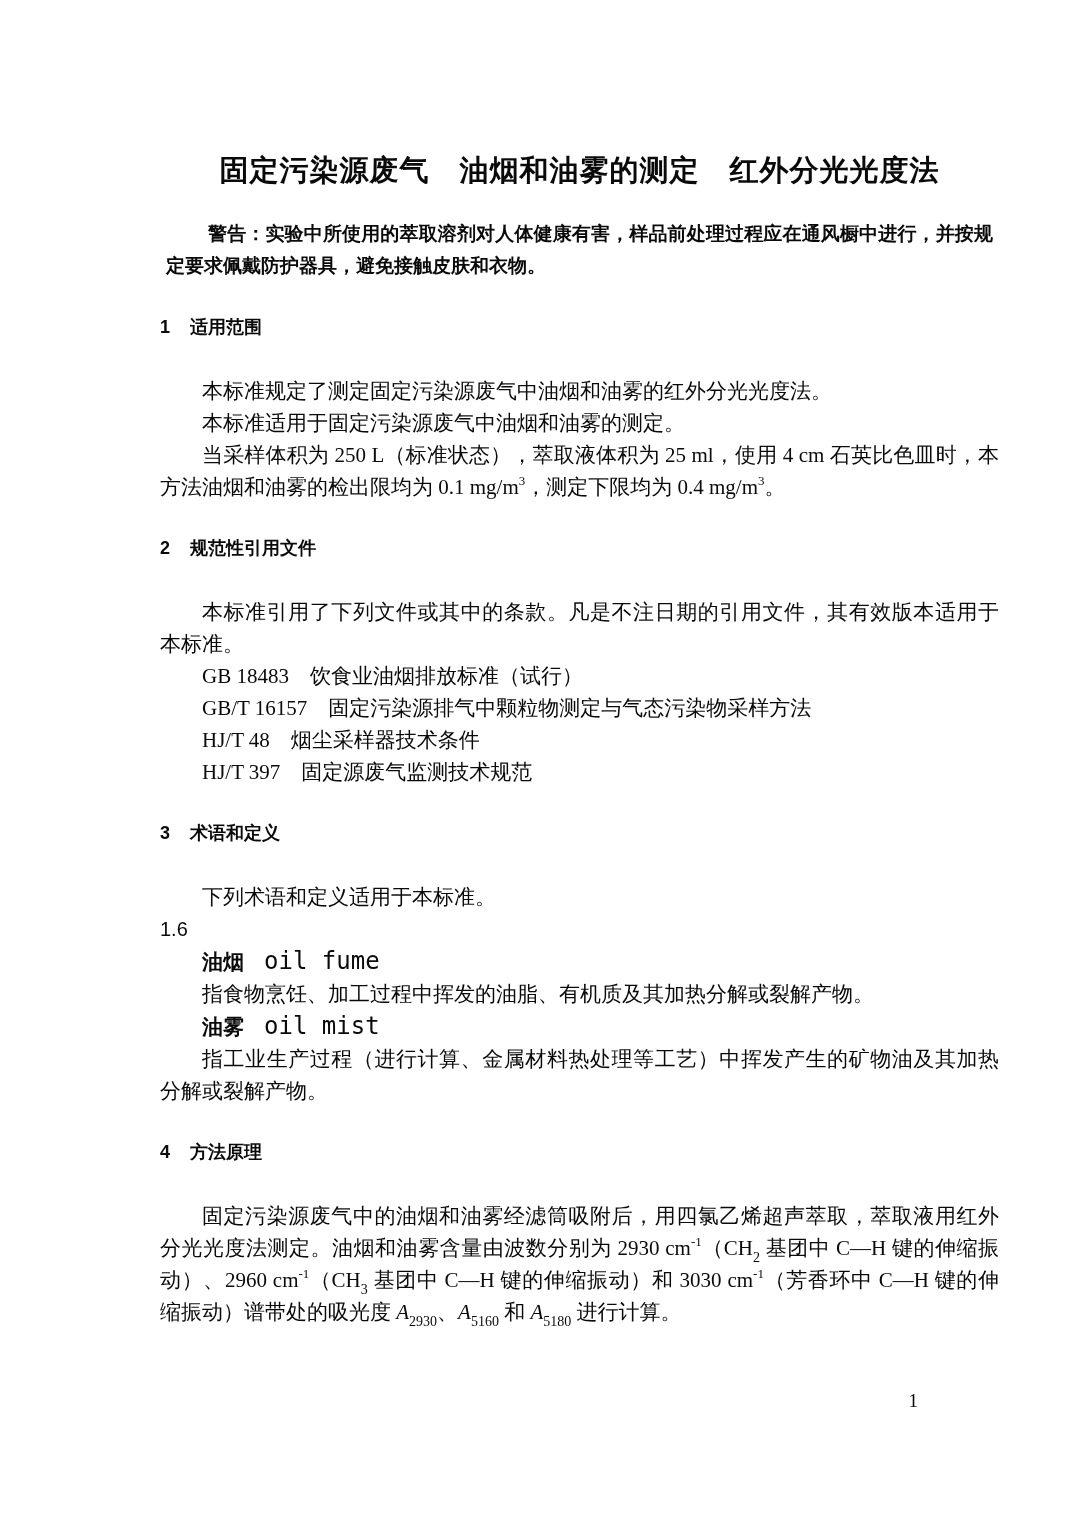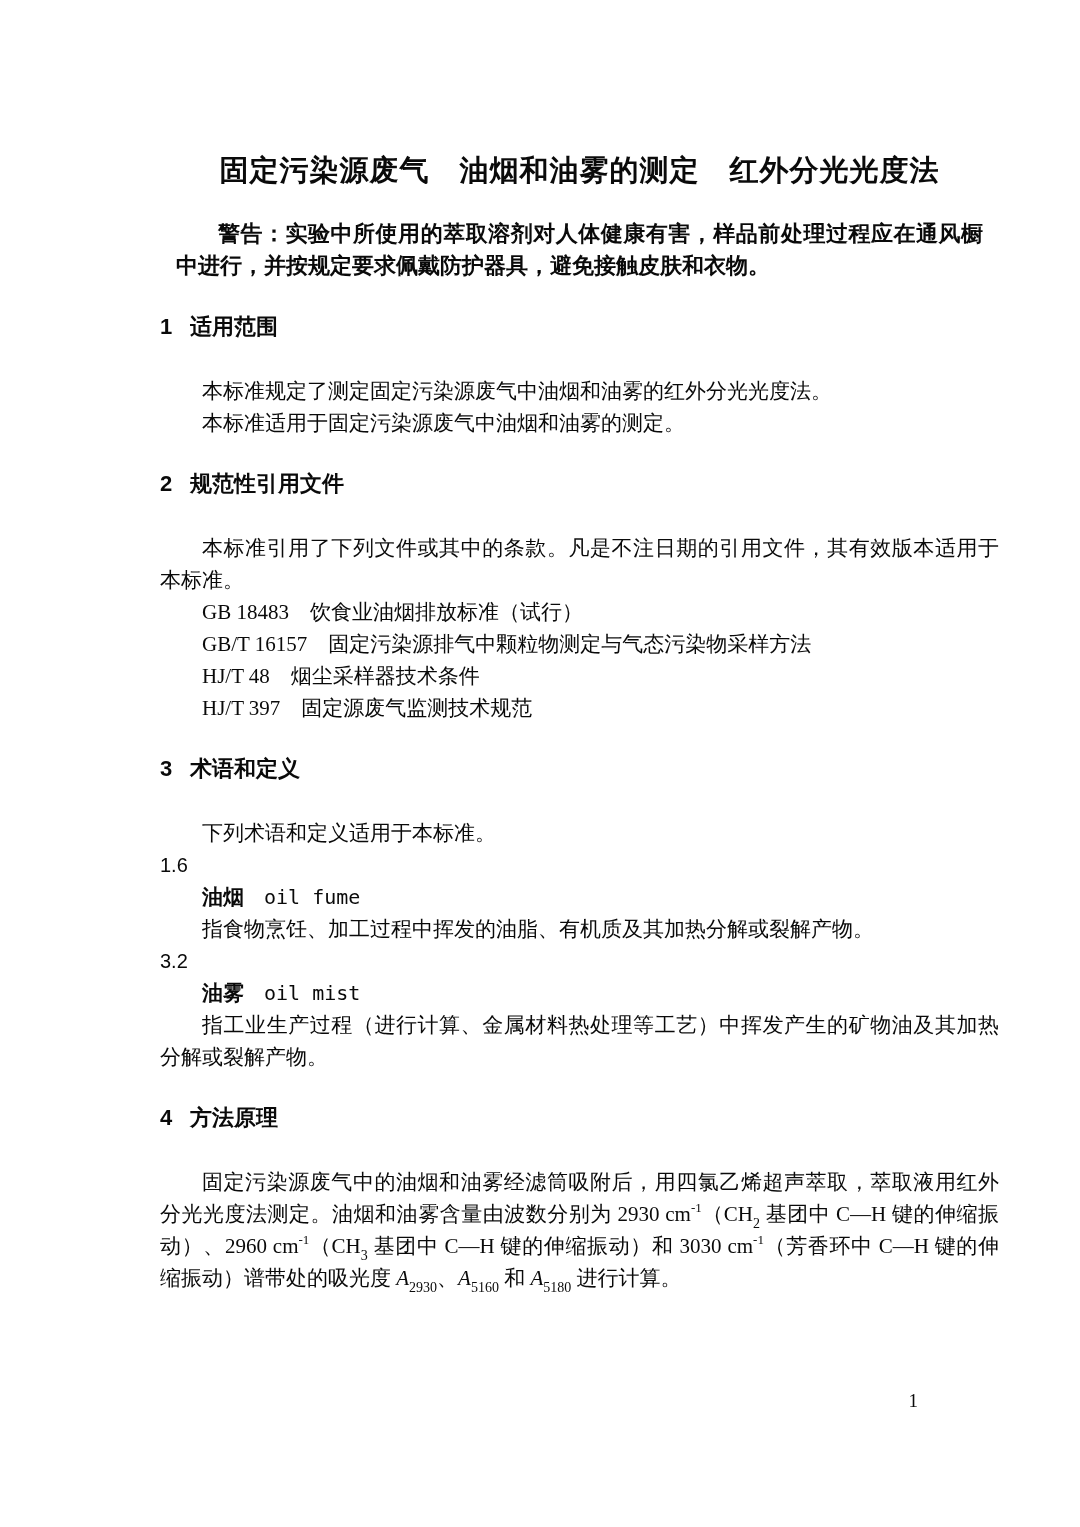--- a/index.html
+++ b/index.html
@@ -26,30 +26,30 @@
     font-weight: bold;
     font-size: 29px;
     line-height: 40px;
     text-align: center;
     margin: 0 0 28px 0;
     letter-spacing: 1px;
   }
   .warning {
     font-family: "Liberation Sans", "DejaVu Sans", sans-serif;
     font-weight: bold;
-    font-size: 22px;
+    font-size: 19px;
     line-height: 32px;
     text-indent: 42px;
     text-align: justify;
-    margin: 16px;
+    margin: 6px;
   }
   .sec-h {
     font-family: "Liberation Sans", "DejaVu Sans", sans-serif;
     font-weight: bold;
-    font-size: 22px;
+    font-size: 18px;
     line-height: 32px;
     margin: 29px 0 32px 0;
   }
   .h-num { display: inline-block; min-width: 14px; margin-right: 16px; }
   .p {
     margin: 0;
     text-indent: 42px;
     text-align: justify;
   }
   .ref-line {
@@ -63,21 +63,21 @@
     line-height: 32px;
     margin: 0;
   }
   .term {
     margin: 0;
     text-indent: 42px;
     font-family: "Liberation Sans", "DejaVu Sans", sans-serif;
     line-height: 32px;
   }
   .term-zh { font-weight: bold; }
-  .term-en { font-weight: normal; margin-left: 20px; font-family: "DejaVu Sans Mono", "Liberation Sans", monospace; font-size: 20px; }
+  .term-en { font-weight: normal; margin-left: 20px; font-family: "DejaVu Sans Mono", "Liberation Sans", monospace; font-size: 24px; }
   sup {
     font-size: 13px;
     line-height: 0;
     position: relative;
     top: -1px;
     vertical-align: super;
   }
   sub {
     font-size: 14px;
     line-height: 0;
@@ -103,20 +103,21 @@
 <div class="page">
 
   <h1 class="doc-title">固定污染源废气　油烟和油雾的测定　红外分光光度法</h1>
 
   <p class="warning">警告：实验中所使用的萃取溶剂对人体健康有害，样品前处理过程应在通风橱中进行，并按规定要求佩戴防护器具，避免接触皮肤和衣物。</p>
 
   <div>
     <h2 class="sec-h"><span class="h-num">1</span><span>适用范围</span></h2>
     <p class="p">本标准规定了测定固定污染源废气中油烟和油雾的红外分光光度法。</p>
     <p class="p">本标准适用于固定污染源废气中油烟和油雾的测定。</p>
+    <p class="p">当采样体积为 250 L（标准状态），萃取液体积为 25 ml，使用 4 cm 石英比色皿时，本方法油烟和油雾的检出限均为 0.1 mg/m<sup>3</sup>，测定下限均为 0.4 mg/m<sup>3</sup>。</p>
   </div>
 
   <div>
     <h2 class="sec-h"><span class="h-num">2</span><span>规范性引用文件</span></h2>
     <p class="p">本标准引用了下列文件或其中的条款。凡是不注日期的引用文件，其有效版本适用于本标准。</p>
     <p class="ref-line">GB 18483　饮食业油烟排放标准（试行）</p>
     <p class="ref-line">GB/T 16157　固定污染源排气中颗粒物测定与气态污染物采样方法</p>
     <p class="ref-line">HJ/T 48　烟尘采样器技术条件</p>
     <p class="ref-line">HJ/T 397　固定源废气监测技术规范</p>
   </div>
@@ -125,21 +126,20 @@
     <h2 class="sec-h"><span class="h-num">3</span><span>术语和定义</span></h2>
     <p class="p">下列术语和定义适用于本标准。</p>
 
     <div>
       <p class="clause">1.6</p>
       <p class="term"><span class="term-zh">油烟</span><span class="term-en">oil fume</span></p>
       <p class="p">指食物烹饪、加工过程中挥发的油脂、有机质及其加热分解或裂解产物。</p>
     </div>
 
     <div>
-      <p class="clause">3.2</p>
       <p class="term"><span class="term-zh">油雾</span><span class="term-en">oil mist</span></p>
       <p class="p">指工业生产过程（进行计算、金属材料热处理等工艺）中挥发产生的矿物油及其加热分解或裂解产物。</p>
     </div>
   </div>
 
   <div>
     <h2 class="sec-h"><span class="h-num">4</span><span>方法原理</span></h2>
     <p class="p">固定污染源废气中的油烟和油雾经滤筒吸附后，用四氯乙烯超声萃取，萃取液用红外分光光度法测定。油烟和油雾含量由波数分别为 2930 cm<sup>-1</sup>（CH<sub>2</sub> 基团中 C—H 键的伸缩振动）、2960 cm<sup>-1</sup>（CH<sub>3</sub> 基团中 C—H 键的伸缩振动）和 3030 cm<sup>-1</sup>（芳香环中 C—H 键的伸缩振动）谱带处的吸光度 <em class="var">A</em><sub>2930</sub>、<em class="var">A</em><sub>5160</sub> 和 <em class="var">A</em><sub>5180</sub> 进行计算。</p>
   </div>
 

